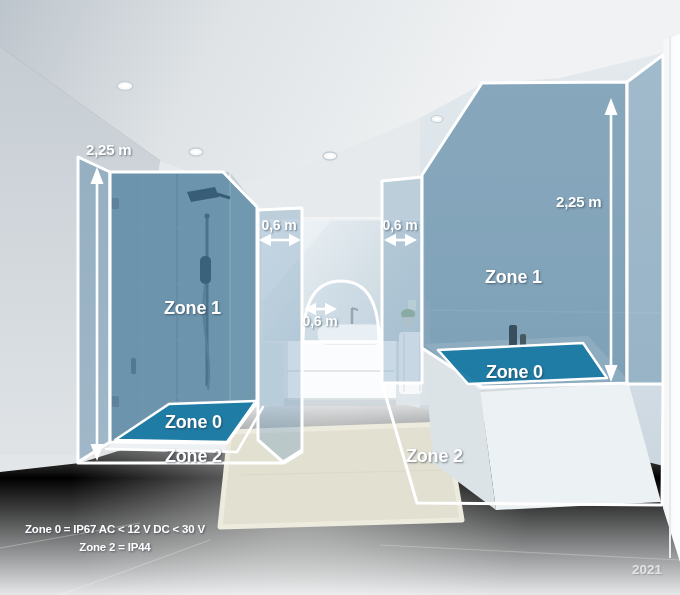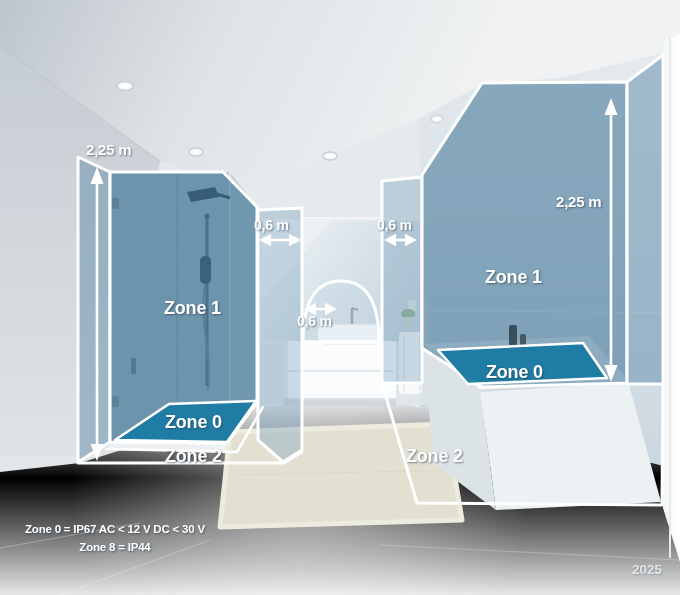--- a/index.html
+++ b/index.html
@@ -7,21 +7,21 @@
     position:relative;width:680px;height:595px;overflow:hidden;
     font-family:"Liberation Sans",sans-serif;background:#e8ebed;
   }
   #stage svg{position:absolute;left:0;top:0;}
   .lbl{
     position:absolute;color:#fff;font-weight:700;
     text-shadow:1px 1px 2px rgba(30,45,60,.55);
     white-space:nowrap;line-height:1.1;
     transform-origin:left top;
   }
-  .lbl.center{}
+  .lbl.center{text-align:center;}
   .measure{font-size:14px;letter-spacing:-.2px;}
   .measure.big{font-size:15px;}
   .zonelbl{font-size:18px;letter-spacing:-.2px;}
   #legend{
     position:absolute;left:25px;top:520px;color:#fff;font-weight:700;
     font-size:11.5px;line-height:18px;letter-spacing:-.2px;
     text-shadow:1px 1px 2px rgba(40,55,70,.6);
     text-align:center;
   }
   #year{
@@ -233,17 +233,17 @@
 
   <div class="lbl zonelbl center" style="left:164px;top:299px;width:52px;">Zone 1</div>
   <div class="lbl zonelbl center" style="left:165px;top:413px;width:52px;">Zone 0</div>
   <div class="lbl zonelbl center" style="left:165px;top:447px;width:52px;">Zone 2</div>
   <div class="lbl zonelbl center" style="left:485px;top:268px;width:52px;">Zone 1</div>
   <div class="lbl zonelbl center" style="left:486px;top:363px;width:52px;">Zone 0</div>
   <div class="lbl zonelbl center" style="left:406px;top:447px;width:52px;">Zone 2</div>
 
   <div id="legend">
     <div>Zone 0 = IP67 AC &lt; 12 V DC &lt; 30 V</div>
-    <div>Zone 8 = IP44</div>
+    <div>Zone 2 = IP44</div>
   </div>
 
-  <div id="year">2025</div>
+  <div id="year">2021</div>
 </div>
 
 </body></html>

